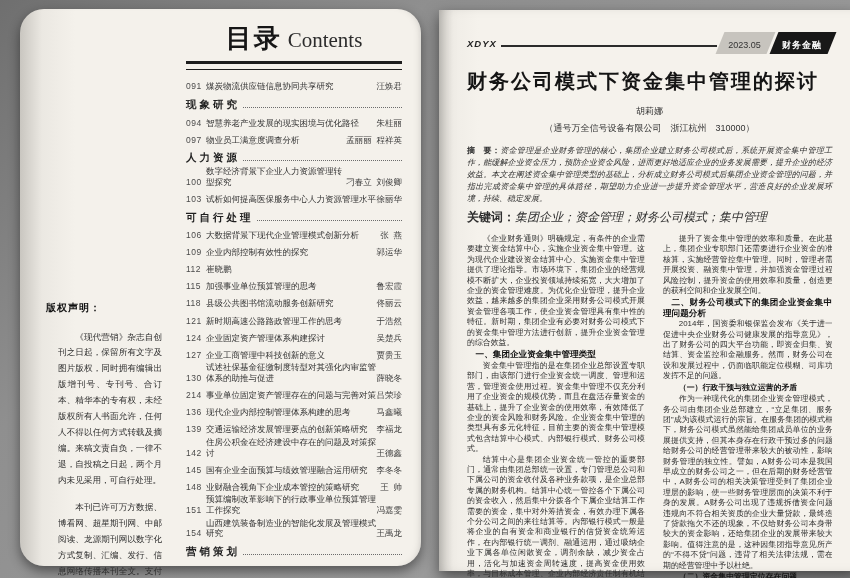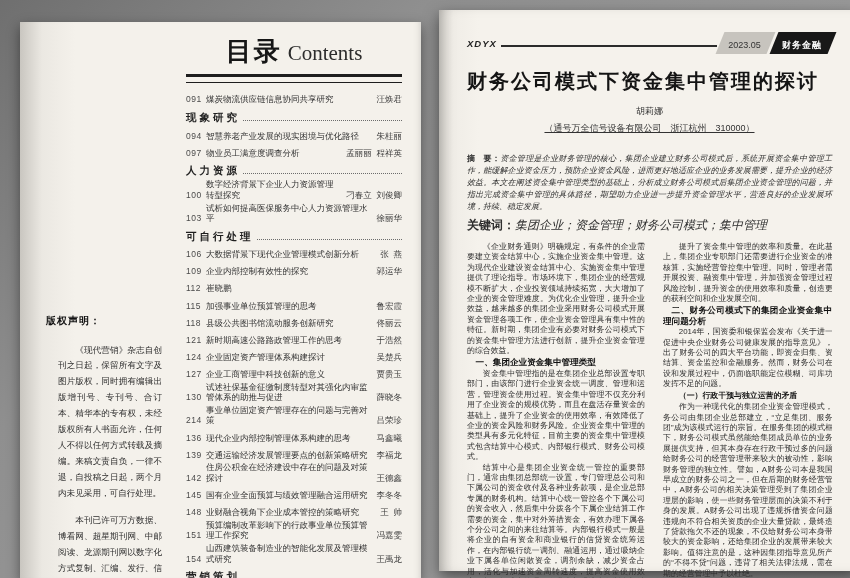--- a/index.html
+++ b/index.html
@@ -6,33 +6,34 @@
   body{
     width:850px;height:578px;overflow:hidden;
     background:linear-gradient(135deg,#6f6f6f 0%,#8f8f8f 30%,#9b9b9b 70%,#8a8a8a 100%);
     font-family:"Liberation Sans",sans-serif;
     color:#3a3a3a;
     position:relative;
   }
   .page{position:absolute;box-sizing:border-box;}
   
   .page-left{
-    left:20px;top:22px;width:401px;height:557px;
+    left:20px;top:9px;width:401px;height:557px;
     background:linear-gradient(90deg,#c9c6c0 0px,#ebe8e2 22px,#f4f1eb 55px,#f4f1eb 100%);
     box-shadow:0 5px 12px rgba(0,0,0,.45), inset -6px 0 10px -8px rgba(0,0,0,.25);
+    border-radius:24px;
   }
   .toc-col{position:absolute;left:166px;top:12px;width:216px;}
   .toc-header{text-align:center;font-family:"Liberation Serif",serif;margin-bottom:5px;}
   .toc-header .zh{font-size:26px;font-weight:bold;color:#161616;letter-spacing:2px;}
   .toc-header .en{font-size:21px;color:#2c2c2c;margin-left:6px;}
   .toc-rule{height:5px;border-top:3px solid #1d1d1d;border-bottom:1px solid #1d1d1d;margin-bottom:6px;}
   .toc-list{font-size:8.5px;line-height:1.25;}
   .toc-row{display:flex;align-items:flex-end;min-height:15.1px;padding:1px 0;}
   .toc-page{width:20px;flex:none;color:#4a4a4a;letter-spacing:.5px;}
-  .toc-title{flex:1;color:#333;padding-right:6px;}
+  .toc-title{flex:1;color:#333;}
   .toc-authors{flex:none;max-width:70px;text-align:right;color:#3c3c3c;white-space:pre;}
   .toc-section{display:flex;align-items:flex-end;min-height:16px;padding:2px 0 1px;}
   .toc-section .lbl{font-family:"Liberation Serif",serif;font-weight:bold;font-size:10.5px;color:#1f1f1f;letter-spacing:3px;flex:none;}
   .toc-leader{flex:1;border-bottom:1.5px dotted #6c6c6c;margin:0 0 3px 3px;}
   
   .copyright{position:absolute;left:26px;top:290px;width:128px;font-size:8.6px;line-height:1.85;color:#2e2e2e;}
   .copyright .cp-title{font-weight:bold;font-size:10px;color:#111;margin-bottom:4px;letter-spacing:1px;}
   .copyright p{margin:12px;text-indent:2em;text-align:justify;}
   
   .page-right{
@@ -43,21 +44,21 @@
   }
   .art-header{display:flex;align-items:center;height:22px;margin-top:4px;}
   .logo{font-style:italic;font-weight:bold;font-size:9.5px;letter-spacing:1px;color:#222;flex:none;margin-right:4px;}
   .hline{flex:1;height:1.5px;background:#2b2b2b;margin-top:6px;}
   .badge{flex:none;transform:skewX(-22deg);padding:2px 9px;margin-left:3px;}
   .badge>span{display:inline-block;transform:skewX(22deg);font-size:9px;}
   .badge-issue{background:#c7c4be;color:#333;}
   .badge-cat{background:#181818;color:#fff;font-weight:bold;letter-spacing:1px;}
   .art-title{font-size:20px;font-weight:bold;color:#141414;letter-spacing:2px;margin:14px 0 10px;}
   .art-author{text-align:center;font-size:9px;color:#333;margin-bottom:4px;}
-  .art-affil{text-align:center;font-size:9px;color:#333;margin-bottom:18px;text-decoration:underline;}
+  .art-affil{text-align:center;font-size:9px;color:#333;margin-bottom:10px;}
   .abstract{font-size:8px;font-style:italic;line-height:1.5;color:#2f2f2f;text-align:justify;margin-bottom:4px;}
   .abstract b{font-style:normal;font-weight:bold;}
   .kw{font-size:12px;font-style:italic;color:#2f2f2f;margin-bottom:8px;}
   .kw b{font-style:normal;font-weight:bold;}
   .columns{display:flex;gap:18px;height:346px;overflow:hidden;}
   .col{width:178px;flex:none;font-size:7.9px;line-height:10.4px;text-align:justify;color:#2d2d2d;overflow:hidden;}
   .col p{margin:0;text-indent:2em;}
   .col .h1{font-weight:bold;color:#111;text-indent:1em;font-size:8.6px;margin:1px 0;}
   .col .h2{font-weight:bold;color:#161616;text-indent:2em;margin:1px 0;}
 </style>

